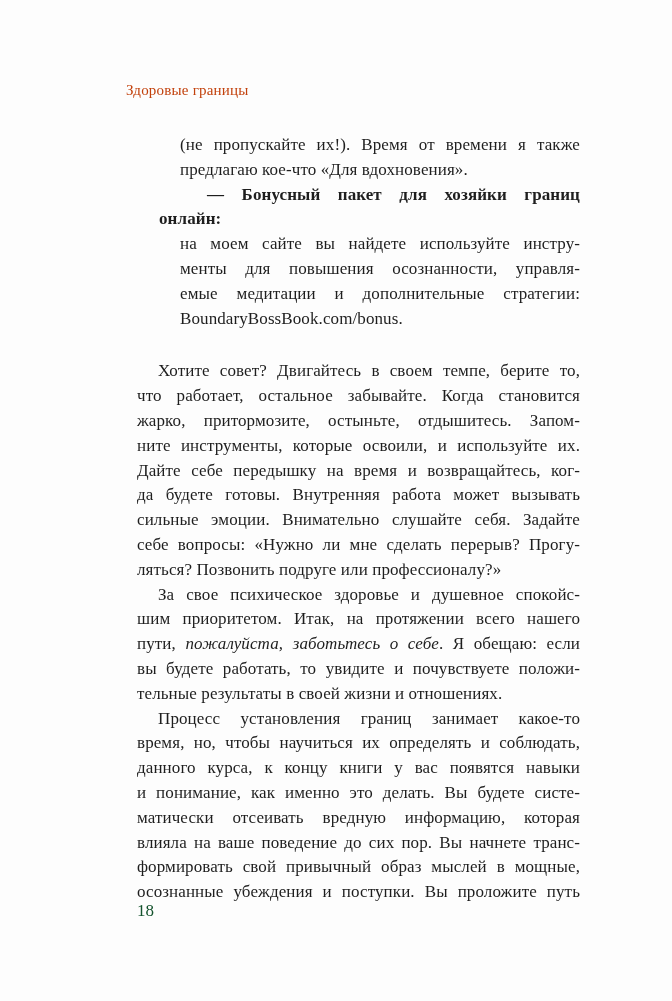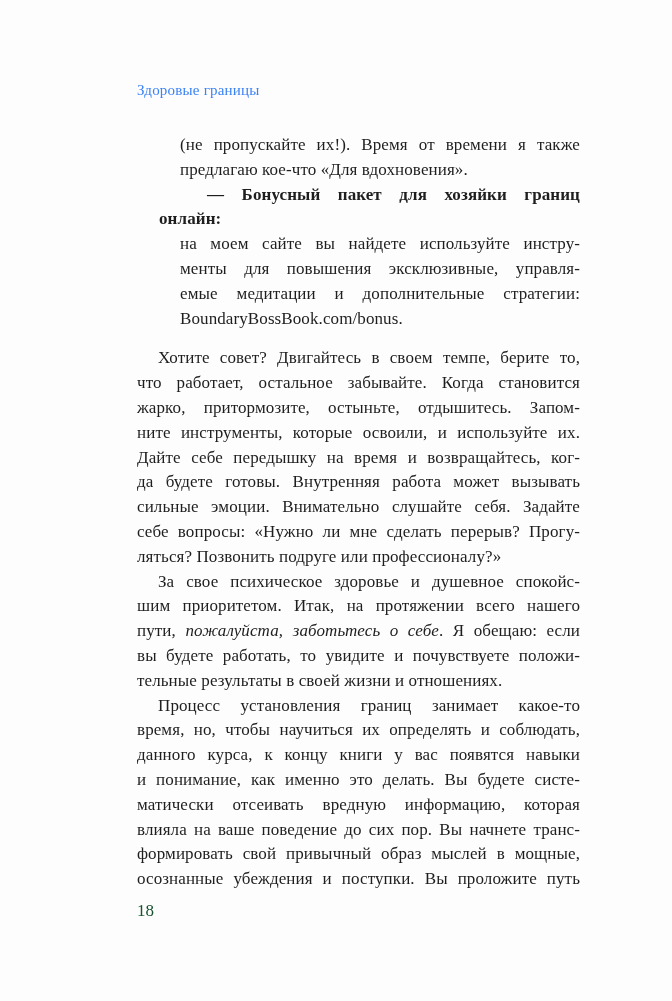--- a/index.html
+++ b/index.html
@@ -11,39 +11,39 @@
     position: relative;
     width: 672px;
     height: 1001px;
     background: #fdfdfd;
     color: #1e1e1e;
     font-family: "Liberation Serif", "DejaVu Serif", serif;
     overflow: hidden;
   }
   .running-head {
     position: absolute;
-    left: 137px;
+    left: 126px;
     top: 82px;
     font-size: 15px;
     letter-spacing: 0.2px;
-    color: #3b82f6;
+    color: #c2410c;
   }
   .body-text {
     position: absolute;
     left: 137px;
     top: 133px;
     width: 443px;
     font-size: 17px;
     line-height: 24.8px;
     letter-spacing: 0.1px;
   }
   .block { margin: 0; }
   .block.list-continuation,
   .block.list-item { margin-left: 43px; }
-  .block.list-item + .block.paragraph { margin-top: 15px; }
+  .block.list-item + .block.paragraph { margin-top: 28px; }
   .line { text-align: left; }
   .line.just {
     text-align: justify;
     text-align-last: justify;
   }
   .line.hang { margin-left: -21px; }
   .line.indent { text-indent: 21px; }
   .b { font-weight: bold; margin-left: 48px; }
   .i { font-style: italic; }
   .page-number {
@@ -61,21 +61,21 @@
   <div class="running-head">Здоровые границы</div>
 
   <div class="body-text">
       <div class="block list-continuation">
         <div class="line just"><span>(не пропускайте их!). Время от времени я также</span></div>
         <div class="line"><span>предлагаю кое-что «Для вдохновения».</span></div>
       </div>
       <div class="block list-item">
         <div class="line just hang"><span class="b">— Бонусный пакет для хозяйки границ онлайн:</span></div>
         <div class="line just"><span>на моем сайте вы найдете используйте инстру-</span></div>
-        <div class="line just"><span>менты для повышения эксклюзивные, управля-</span></div>
+        <div class="line just"><span>менты для повышения осознанности, управля-</span></div>
         <div class="line just"><span>емые медитации и дополнительные стратегии:</span></div>
         <div class="line"><span>BoundaryBossBook.com/bonus.</span></div>
       </div>
       <div class="block paragraph">
         <div class="line just indent"><span>Хотите совет? Двигайтесь в своем темпе, берите то,</span></div>
         <div class="line just"><span>что работает, остальное забывайте. Когда становится</span></div>
         <div class="line just"><span>жарко, притормозите, остыньте, отдышитесь. Запом-</span></div>
         <div class="line just"><span>ните инструменты, которые освоили, и используйте их.</span></div>
         <div class="line just"><span>Дайте себе передышку на время и возвращайтесь, ког-</span></div>
         <div class="line just"><span>да будете готовы. Внутренняя работа может вызывать</span></div>

